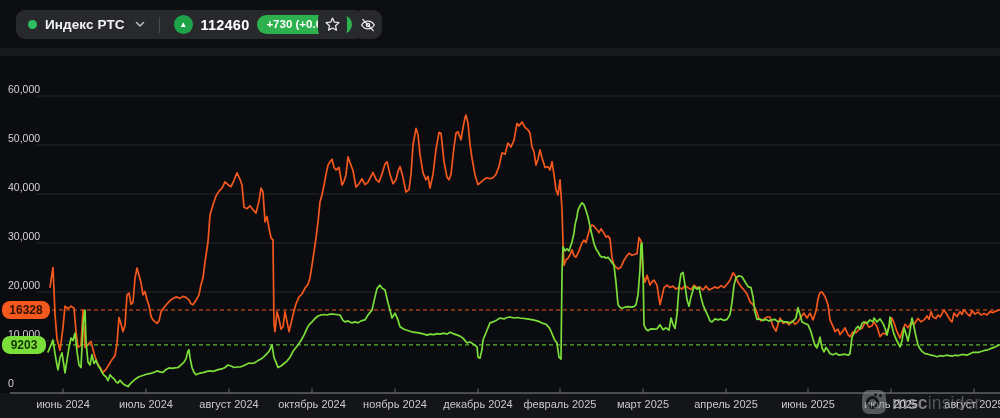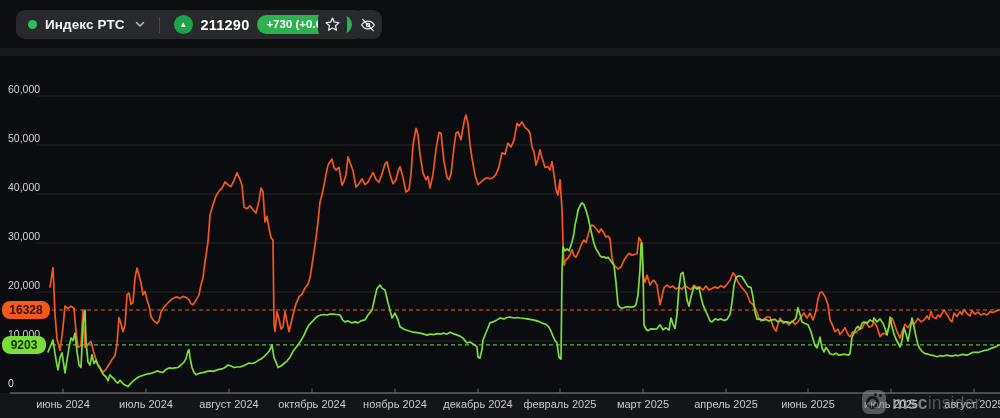--- a/index.html
+++ b/index.html
@@ -63,21 +63,21 @@
       <span class="iname">Индекс РТС</span>
       <span class="chev">
         <svg width="10" height="7" viewBox="0 0 10 7">
             <path d="M1.5 1.5 L5 5 L8.5 1.5" fill="none" stroke="#b9babe" stroke-width="1.6" stroke-linecap="round" stroke-linejoin="round"></path>
           </svg>
       </span>
       <span class="vdiv"></span>
       <span class="upcirc">
           <span>▲</span>
         </span>
-      <span class="qval">211290</span>
+      <span class="qval">112460</span>
       <span class="cbadge">+730 (+0.65%)</span>
     </div>
     <div class="sqbtn" style="left:318px;">
       <svg width="17" height="17" viewBox="0 0 24 24">
         <path d="M12 3l2.7 5.8 6.3.7-4.7 4.3 1.3 6.2L12 16.9 6.4 20l1.3-6.2L3 9.5l6.3-.7z" fill="none" stroke="#e8e9eb" stroke-width="1.8" stroke-linejoin="round"></path>
       </svg>
     </div>
     <div class="sqbtn" style="left:353px;">
       <svg width="18" height="18" viewBox="0 0 24 24">
         <path d="M3.5 12s3.2-5.2 8.5-5.2 8.5 5.2 8.5 5.2-3.2 5.2-8.5 5.2S3.5 12 3.5 12z" fill="none" stroke="#e8e9eb" stroke-width="1.7"></path>

